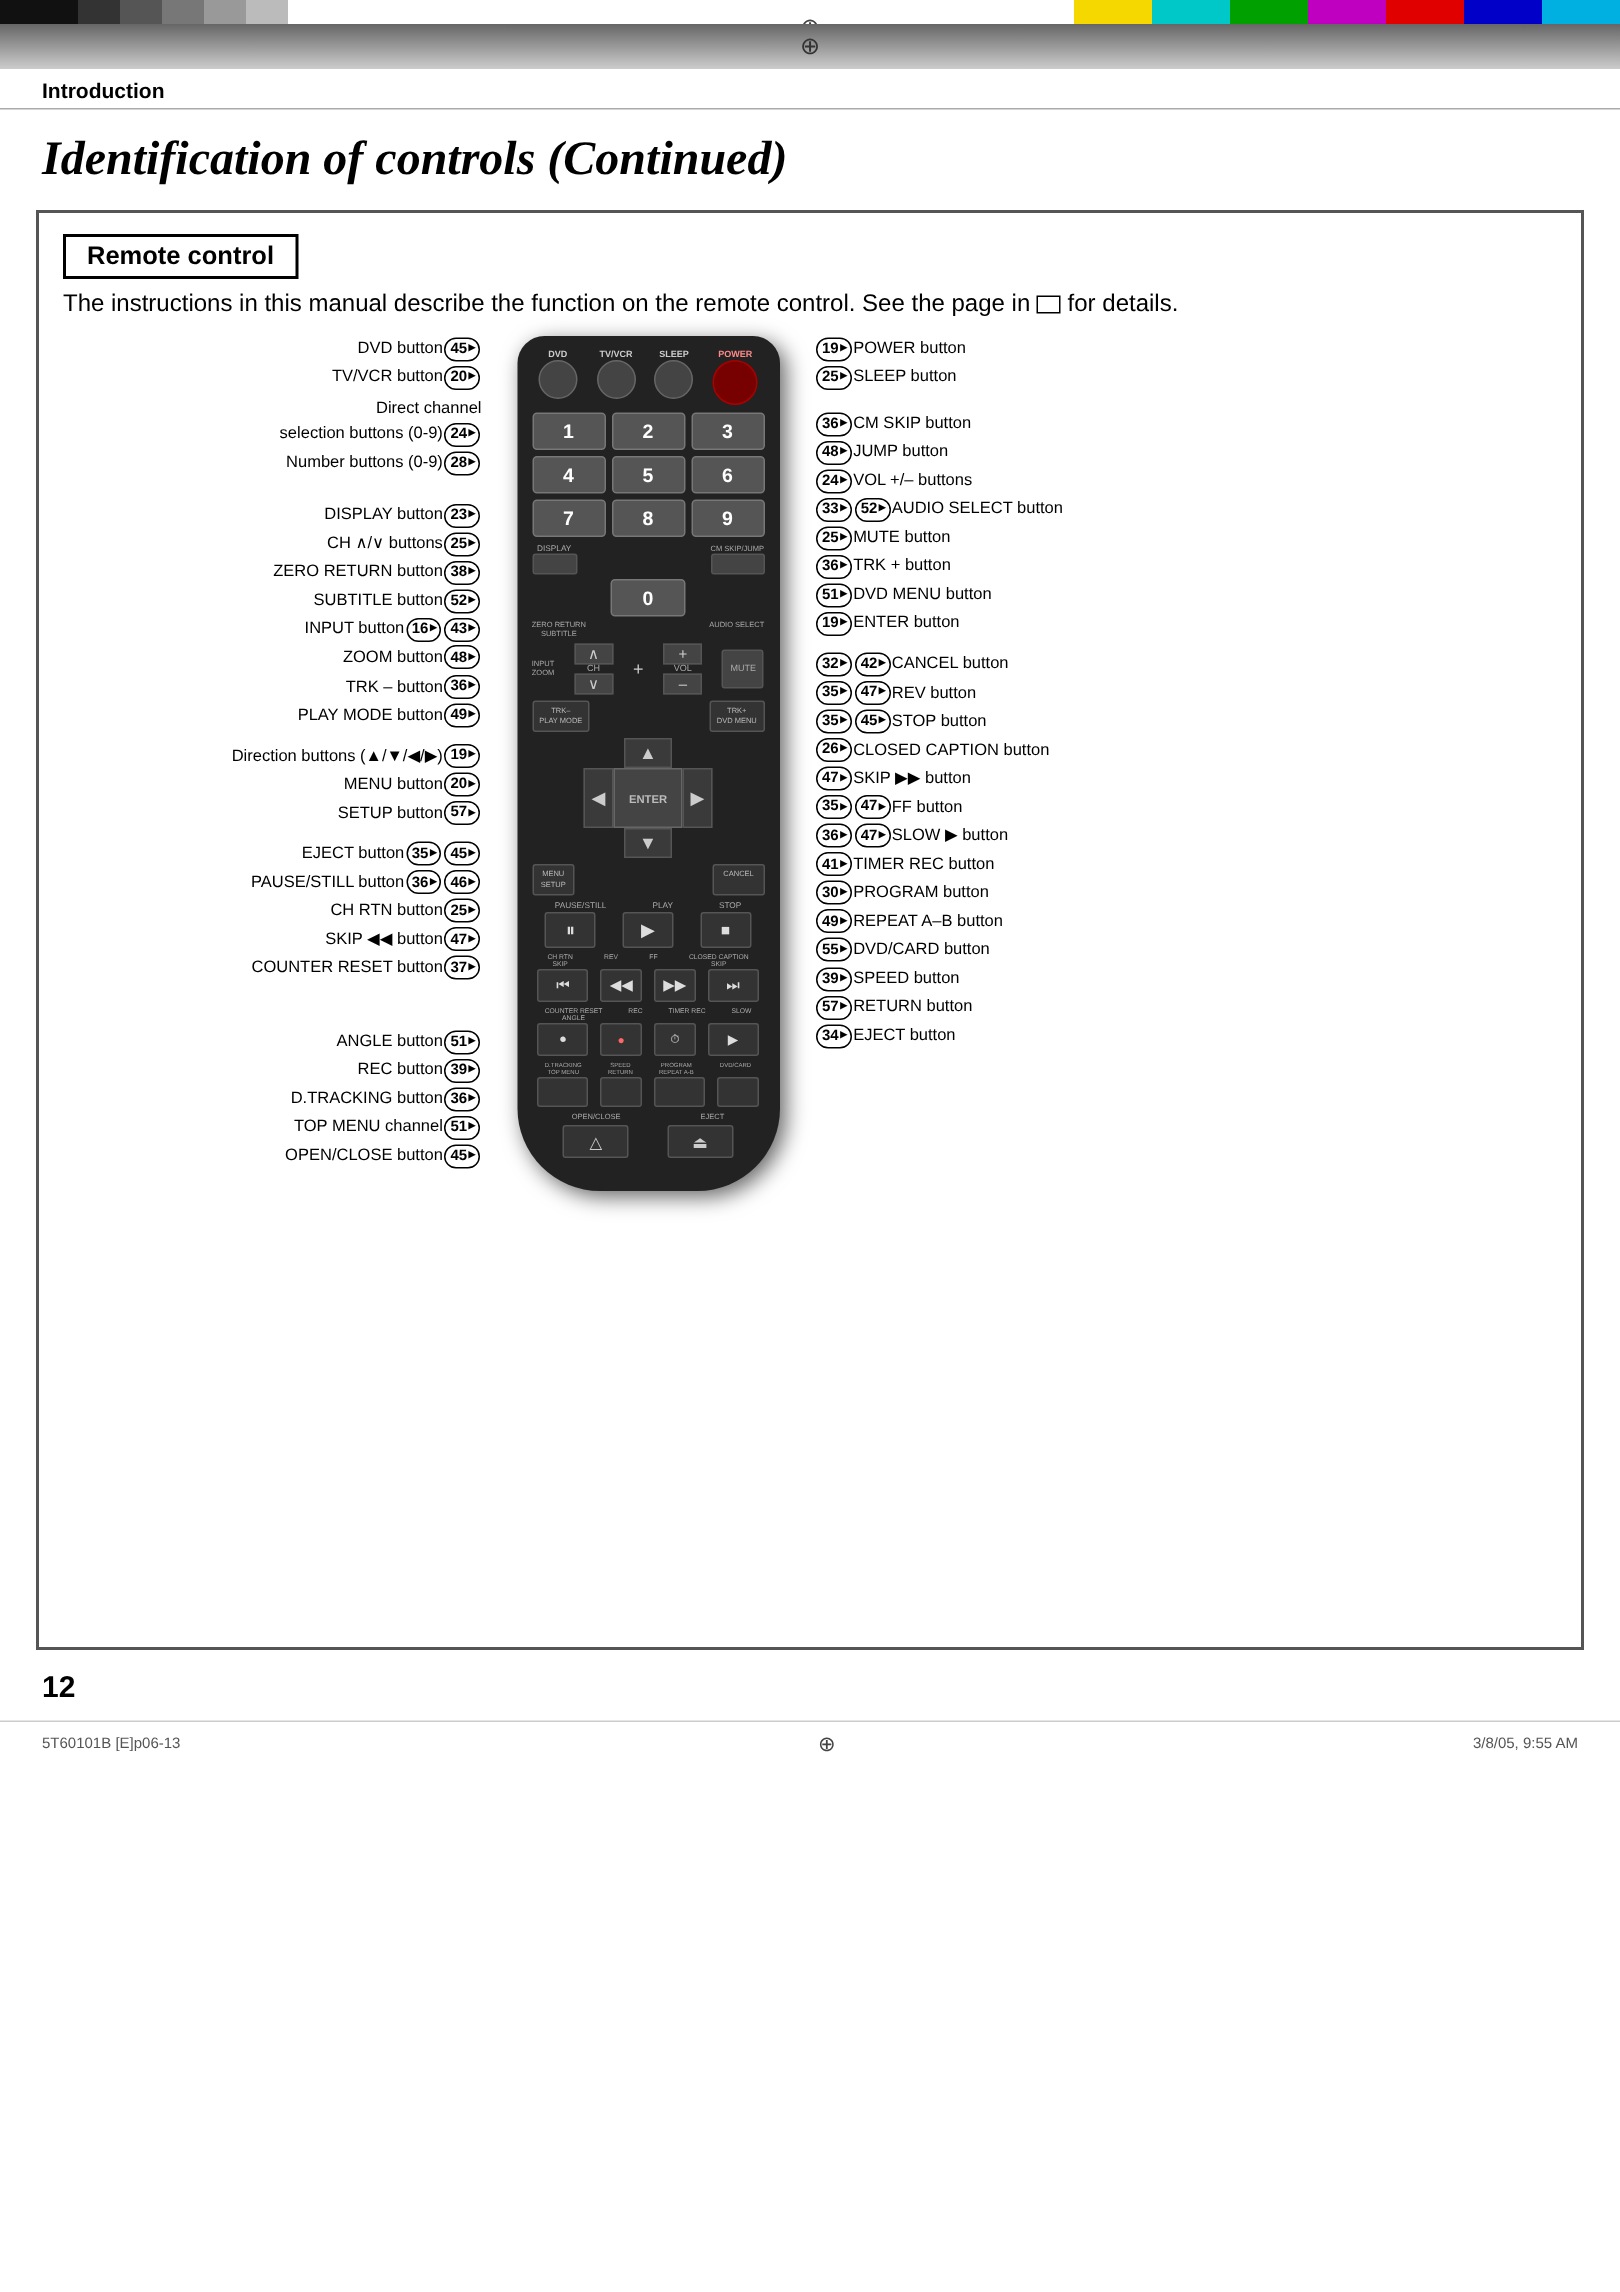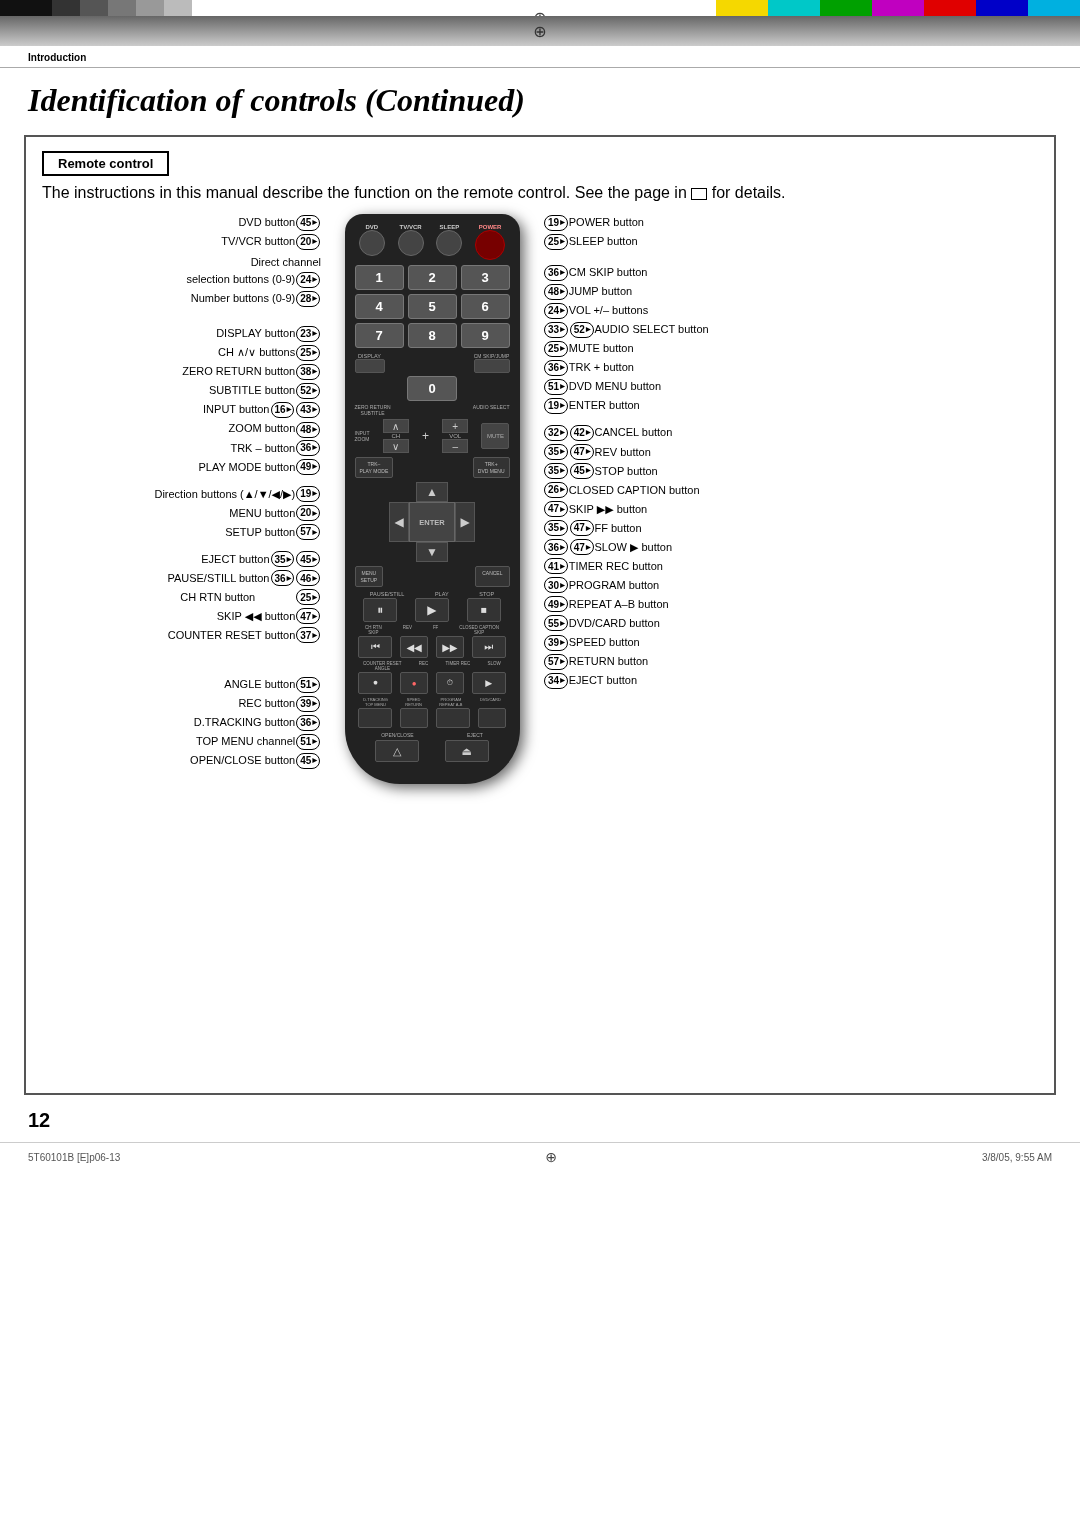--- a/index.html
+++ b/index.html
@@ -58,32 +58,32 @@
   <div style="background:#c000c0; width:52px;"></div>
   <div style="background:#e00000; width:52px;"></div>
   <div style="background:#0000c8; width:52px;"></div>
   <div style="background:#00b0e0; width:52px;"></div>
 </div>
 
 <div style="background: linear-gradient(to bottom, #666 0%, #999 50%, #ccc 100%); height:30px; position:relative;">
   <div style="position:absolute; left:50%; top:50%; transform:translate(-50%,-50%); font-size:16px; color:#333;">⊕</div>
 </div>
 
-<div style="font-size:10px; font-weight:bold; padding:6px 28px 4px 28px; border-bottom:1px solid #aaa;">
+<div style="font-size:14px; font-weight:bold; padding:6px 28px 4px 28px; border-bottom:1px solid #aaa;">
   <span>Introduction</span>
 </div>
 
 <h1 style="font-size:32px; font-style:italic; font-weight:bold; padding:14px 28px 8px 28px; color:#000; font-family: 'Times New Roman', serif;">
   <span>Identification of controls (Continued)</span>
 </h1>
 
 <div style="margin:8px 24px; border:2px solid #555; padding:14px 16px 60px 16px; position:relative; min-height:960px;">
 
   
-  <div style="display:inline-block; font-size:13px; font-weight:bold; border:2.5px solid #000; padding:3px 14px; margin-bottom:8px; background:#fff;">
+  <div style="display:inline-block; font-size:17px; font-weight:bold; border:2.5px solid #000; padding:3px 14px; margin-bottom:8px; background:#fff;">
     <span>Remote control</span>
   </div>
 
   
   <div style="font-size:16px; margin-bottom:12px;">
     <span>The instructions in this manual describe the function on the remote control. See the page in</span>
     <span style="display:inline-block; border:1px solid #000; width:16px; height:12px; vertical-align:middle;"></span>
     <span>for details.</span>
   </div>
 
@@ -133,21 +133,21 @@
         <span>SUBTITLE button</span>
         <span class="bdg bdg-arrow-r">52</span>
       </div>
 
       <div style="display:flex; align-items:center; justify-content:flex-end; margin-bottom:2px;">
         <span>INPUT button</span>
         <span class="bdg bdg-arrow-r">16</span>
         <span class="bdg bdg-arrow-r">43</span>
       </div>
 
-      <div style="display:flex; align-items:flex-end; justify-content:flex-end; margin-bottom:2px;">
+      <div style="display:flex; align-items:flex-start; justify-content:flex-end; margin-bottom:2px;">
         <span>ZOOM button</span>
         <span class="bdg bdg-arrow-r">48</span>
       </div>
 
       <div style="display:flex; align-items:center; justify-content:flex-end; margin-bottom:2px;text-align:right;">
         <span>TRK – button</span>
         <span class="bdg bdg-arrow-r">36</span>
       </div>
 
       <div style="display:flex; align-items:center; justify-content:flex-end; margin-bottom:2px;">
@@ -175,21 +175,21 @@
         <span class="bdg bdg-arrow-r">35</span>
         <span class="bdg bdg-arrow-r">45</span>
       </div>
 
       <div style="display:flex; align-items:center; justify-content:flex-end; margin-bottom:2px;">
         <span>PAUSE/STILL button</span>
         <span class="bdg bdg-arrow-r">36</span>
         <span class="bdg bdg-arrow-r">46</span>
       </div>
 
-      <div style="display:flex; align-items:center; justify-content:flex-end; margin-bottom:2px;gap:40px;">
+      <div style="display:flex; align-items:center; justify-content:flex-end; margin-bottom:2px;">
         <span>CH RTN button</span>
         <span class="bdg bdg-arrow-r">25</span>
       </div>
 
       <div style="display:flex; align-items:center; justify-content:flex-end; margin-bottom:2px;">
         <span>SKIP ◀◀ button</span>
         <span class="bdg bdg-arrow-r">47</span>
       </div>
 
       <div style="display:flex; align-items:center; justify-content:flex-end; margin-bottom:2px;">

